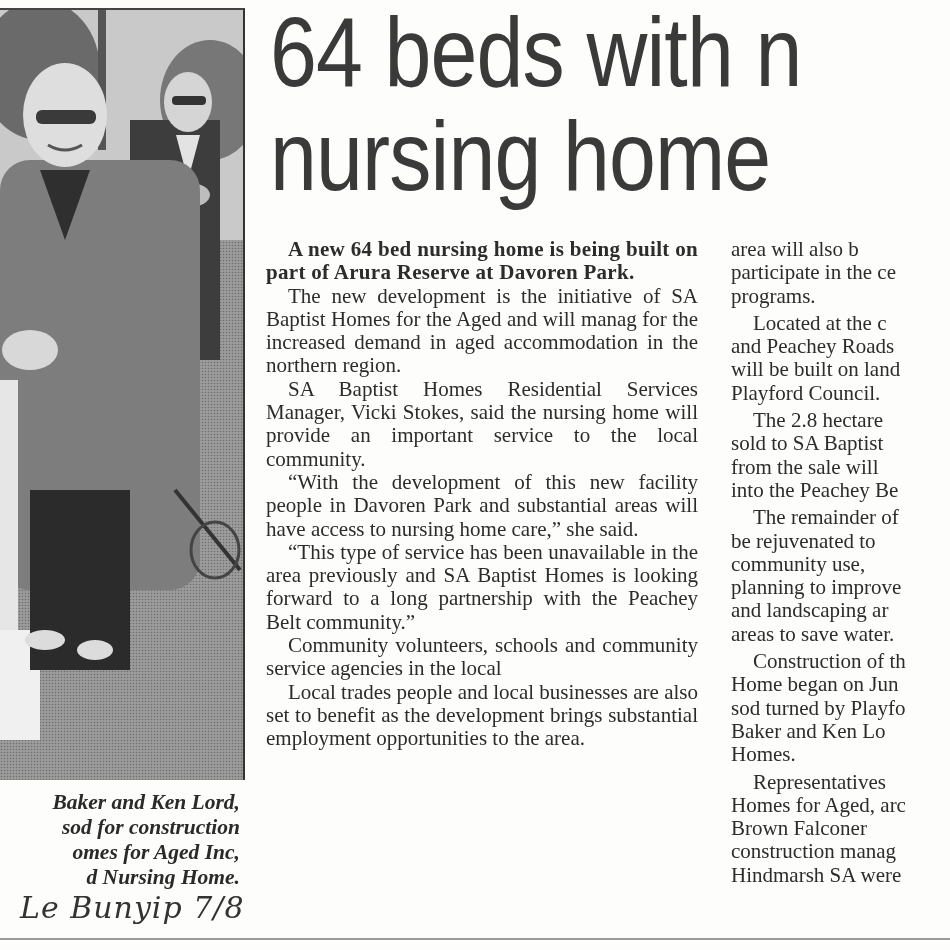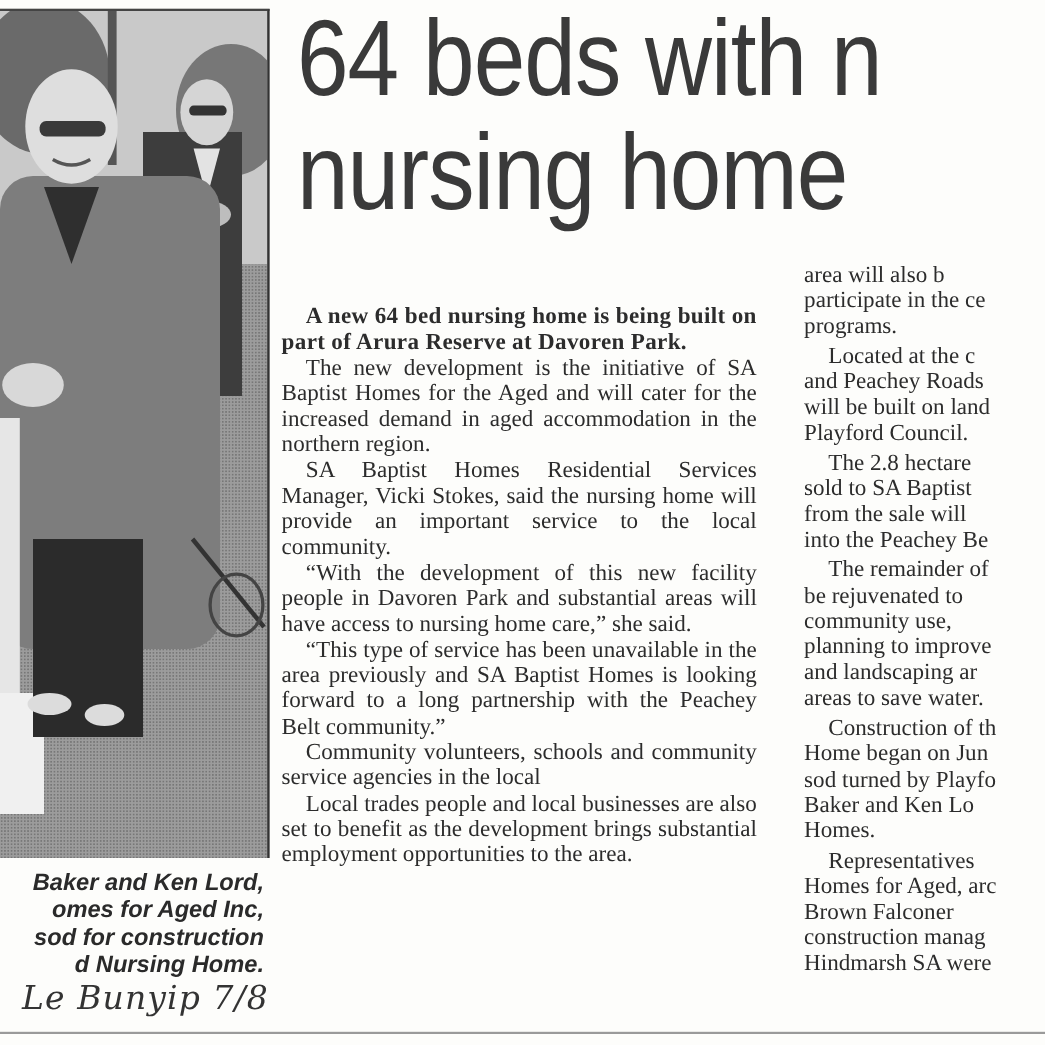--- a/index.html
+++ b/index.html
@@ -1,25 +1,25 @@
 <!DOCTYPE html>
 <html><head>
 <meta charset="utf-8">
 <style>
   html, body { margin:0; padding:0; }
   body { width:950px; height:950px; background:#fdfdfb; position:relative; overflow:hidden; color:#2a2a2a; }
   .photo { position:absolute; left:0; top:8px; width:243px; height:770px; background:#8a8a8a; overflow:hidden; border-right:2px solid #333; border-top:2px solid #444; }
   .photo svg { display:block; }
-  .caption { position:absolute; left:0; top:790px; width:240px; font-family:Liberation Sans, sans-serif; font-weight:bold; font-style:italic; font-size:21.5px; line-height:25px; text-align:right; color:#2a2a2a; white-space:nowrap; }
+  .caption { position:absolute; left:0; top:790px; width:240px; font-family:Liberation Serif, serif; font-weight:bold; font-style:italic; font-size:21.5px; line-height:25px; text-align:right; color:#2a2a2a; white-space:nowrap; }
   .caption div { overflow:hidden; }
   .signature { position:absolute; left:20px; top:890px; font-family:"DejaVu Serif", serif; font-style:italic; font-size:30px; color:#333; letter-spacing:1px;text-align:right; }
   .bottom-line { position:absolute; left:0; top:938px; width:950px; height:2px; background:#9a9a9a; }
   .headline { position:absolute; left:270px; top:0px; width:700px; font-family:"Liberation Sans", sans-serif; font-size:98px; line-height:104px; color:#3a3a3a; letter-spacing:-1px; white-space:nowrap; transform:scaleX(0.86); transform-origin:left top; }
   .col { position:absolute; font-family:"Liberation Serif", serif; font-size:21px; line-height:23.3px; color:#2c2c2c; text-align:justify; }
-  .col1 { left:256px; top:238px; width:432px;margin-top:38px; }
+  .col1 { left:266px; top:238px; width:432px; }
   .col2 { left:731px; top:238px; width:260px; }
   .col p { margin:0; text-indent:22px; }
   .col p.lead { font-weight:bold; text-indent:22px; letter-spacing:0.3px; }
   .col p.noindent { text-indent:0; }
   .col p.gap { margin-top:4px; }
 </style>
 </head>
 <body>
 
 <div class="photo">
@@ -56,30 +56,30 @@
   </svg>
 </div>
 
 <div class="headline">
   <div>64 beds with n</div>
   <div>nursing home</div>
 </div>
 
 <div class="caption">
   <div>Baker and Ken Lord,</div>
+  <div>sod for construction</div>
   <div>omes for Aged Inc,</div>
-  <div>sod for construction</div>
   <div>d Nursing Home.</div>
 </div>
 
 <div class="signature">Le Bunyip 7/8</div>
 
 <div class="col col1">
   <p class="lead">A new 64 bed nursing home is being built on part of Arura Reserve at Davoren Park.</p>
-  <p>The new development is the initiative of SA Baptist Homes for the Aged and will cater for the increased demand in aged accommodation in the northern region.</p>
+  <p>The new development is the initiative of SA Baptist Homes for the Aged and will manag for the increased demand in aged accommodation in the northern region.</p>
   <p>SA Baptist Homes Residential Services Manager, Vicki Stokes, said the nursing home will provide an important service to the local community.</p>
   <p>“With the development of this new facility people in Davoren Park and substantial areas will have access to nursing home care,” she said.</p>
   <p>“This type of service has been unavailable in the area previously and SA Baptist Homes is looking forward to a long partnership with the Peachey Belt community.”</p>
   <p>Community volunteers, schools and community service agencies in the local</p>
   <p>Local trades people and local businesses are also set to benefit as the development brings substantial employment opportunities to the area.</p>
 </div>
 
 <div class="col col2" style="text-align:left;white-space:nowrap;">
   <p class="noindent">area will also b</p>
   <p class="noindent">participate in the ce</p>

